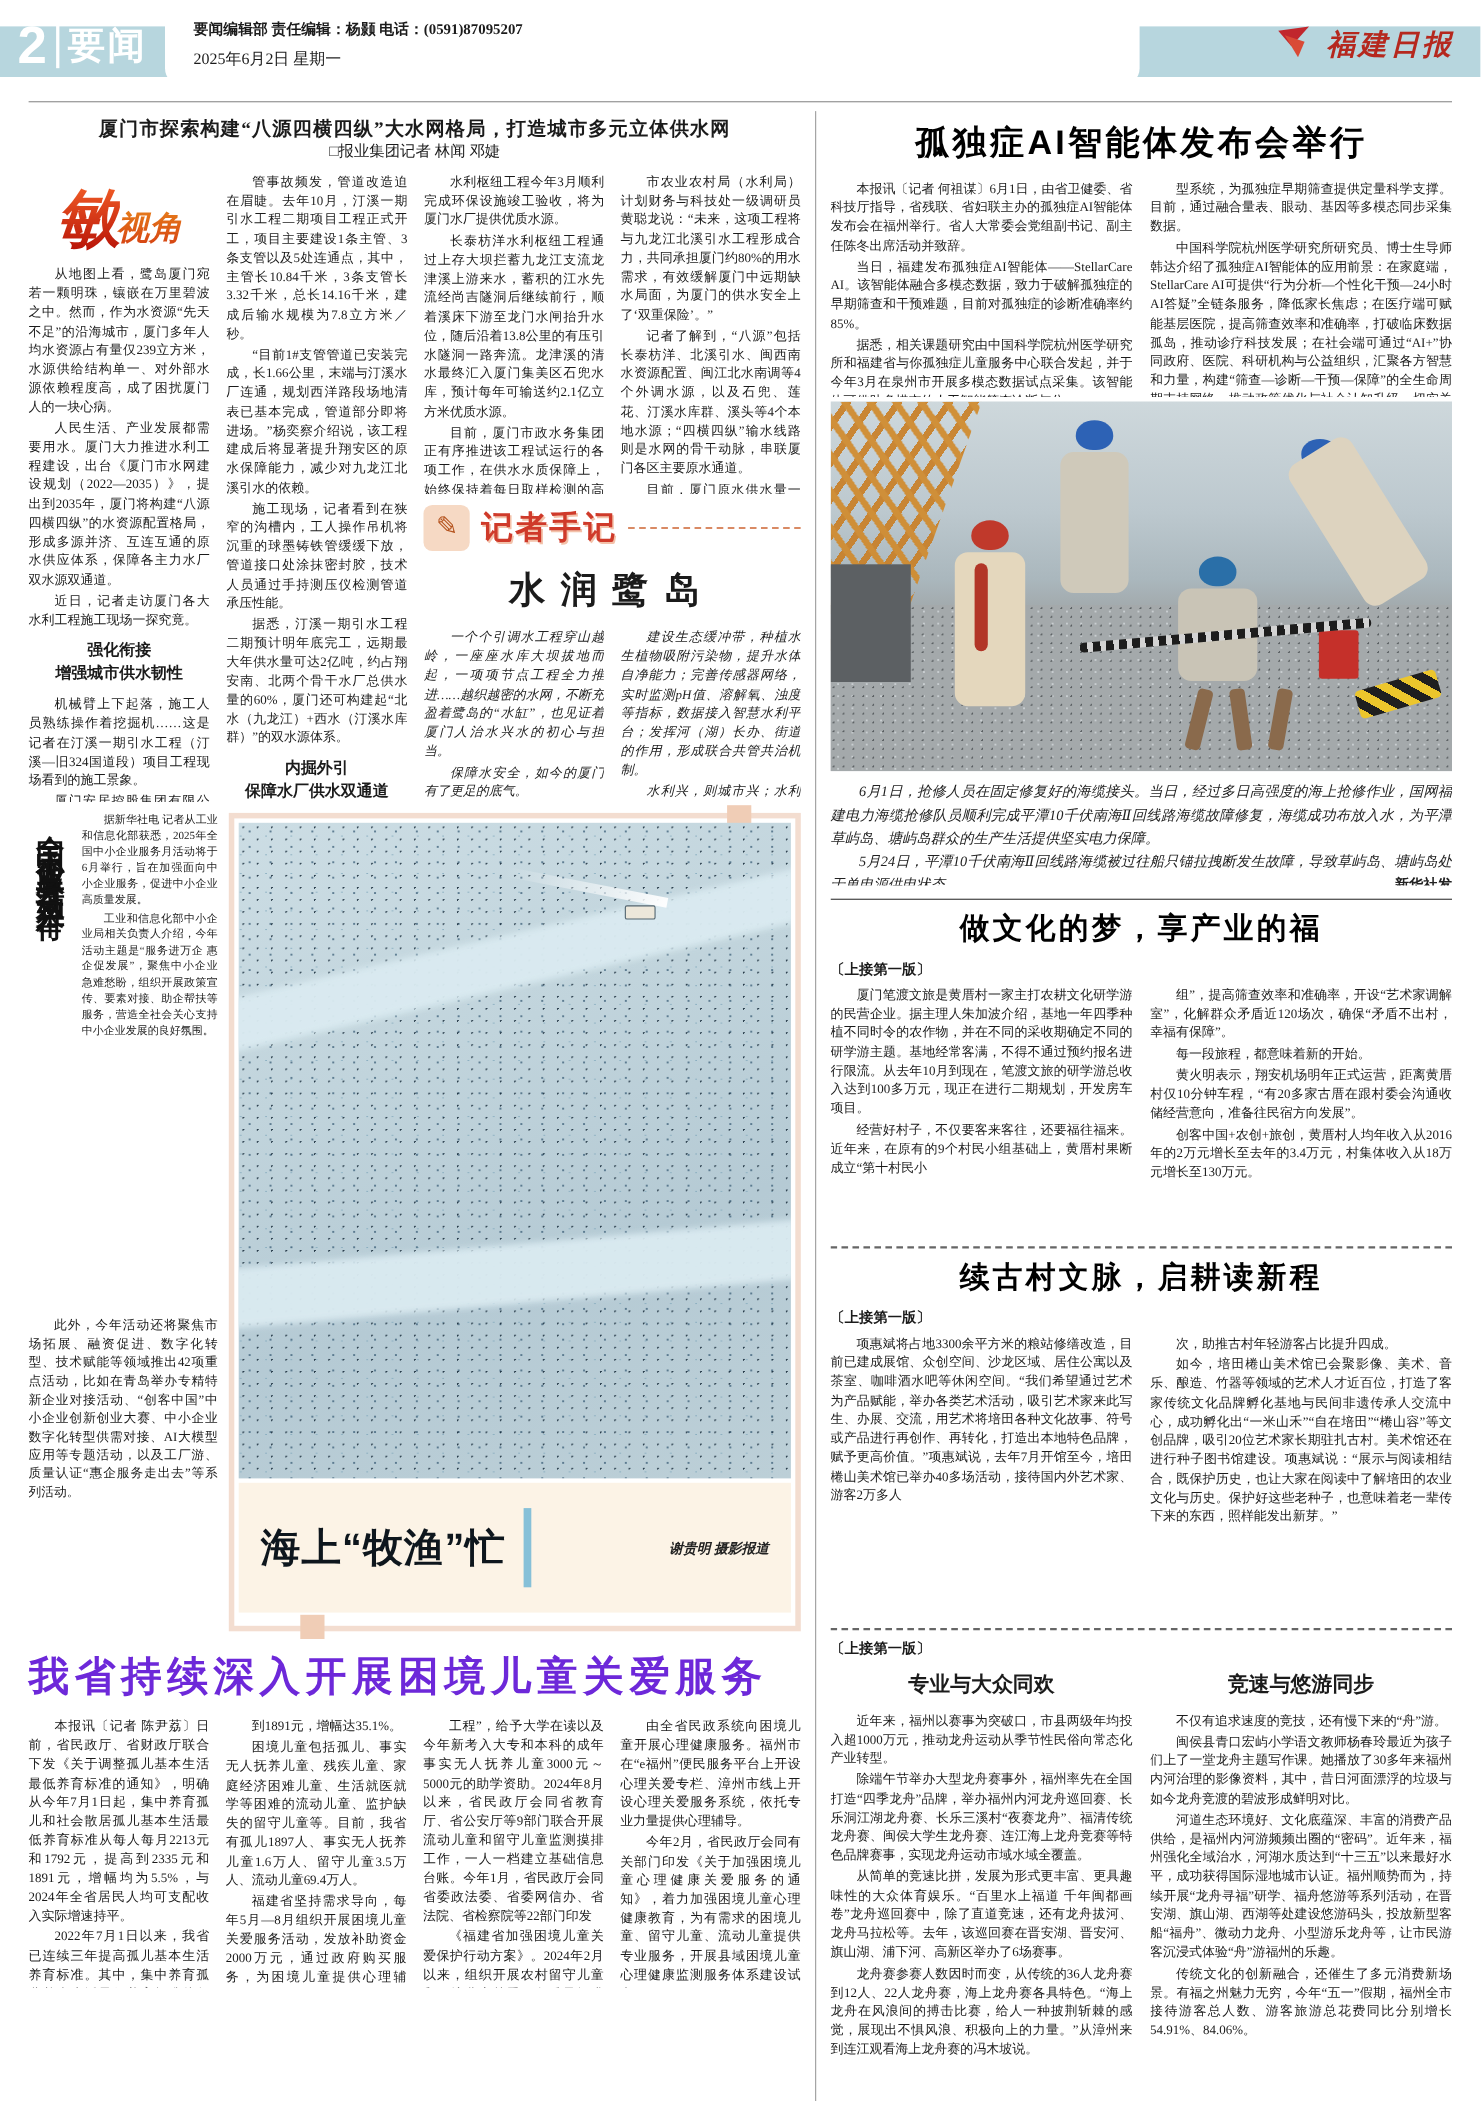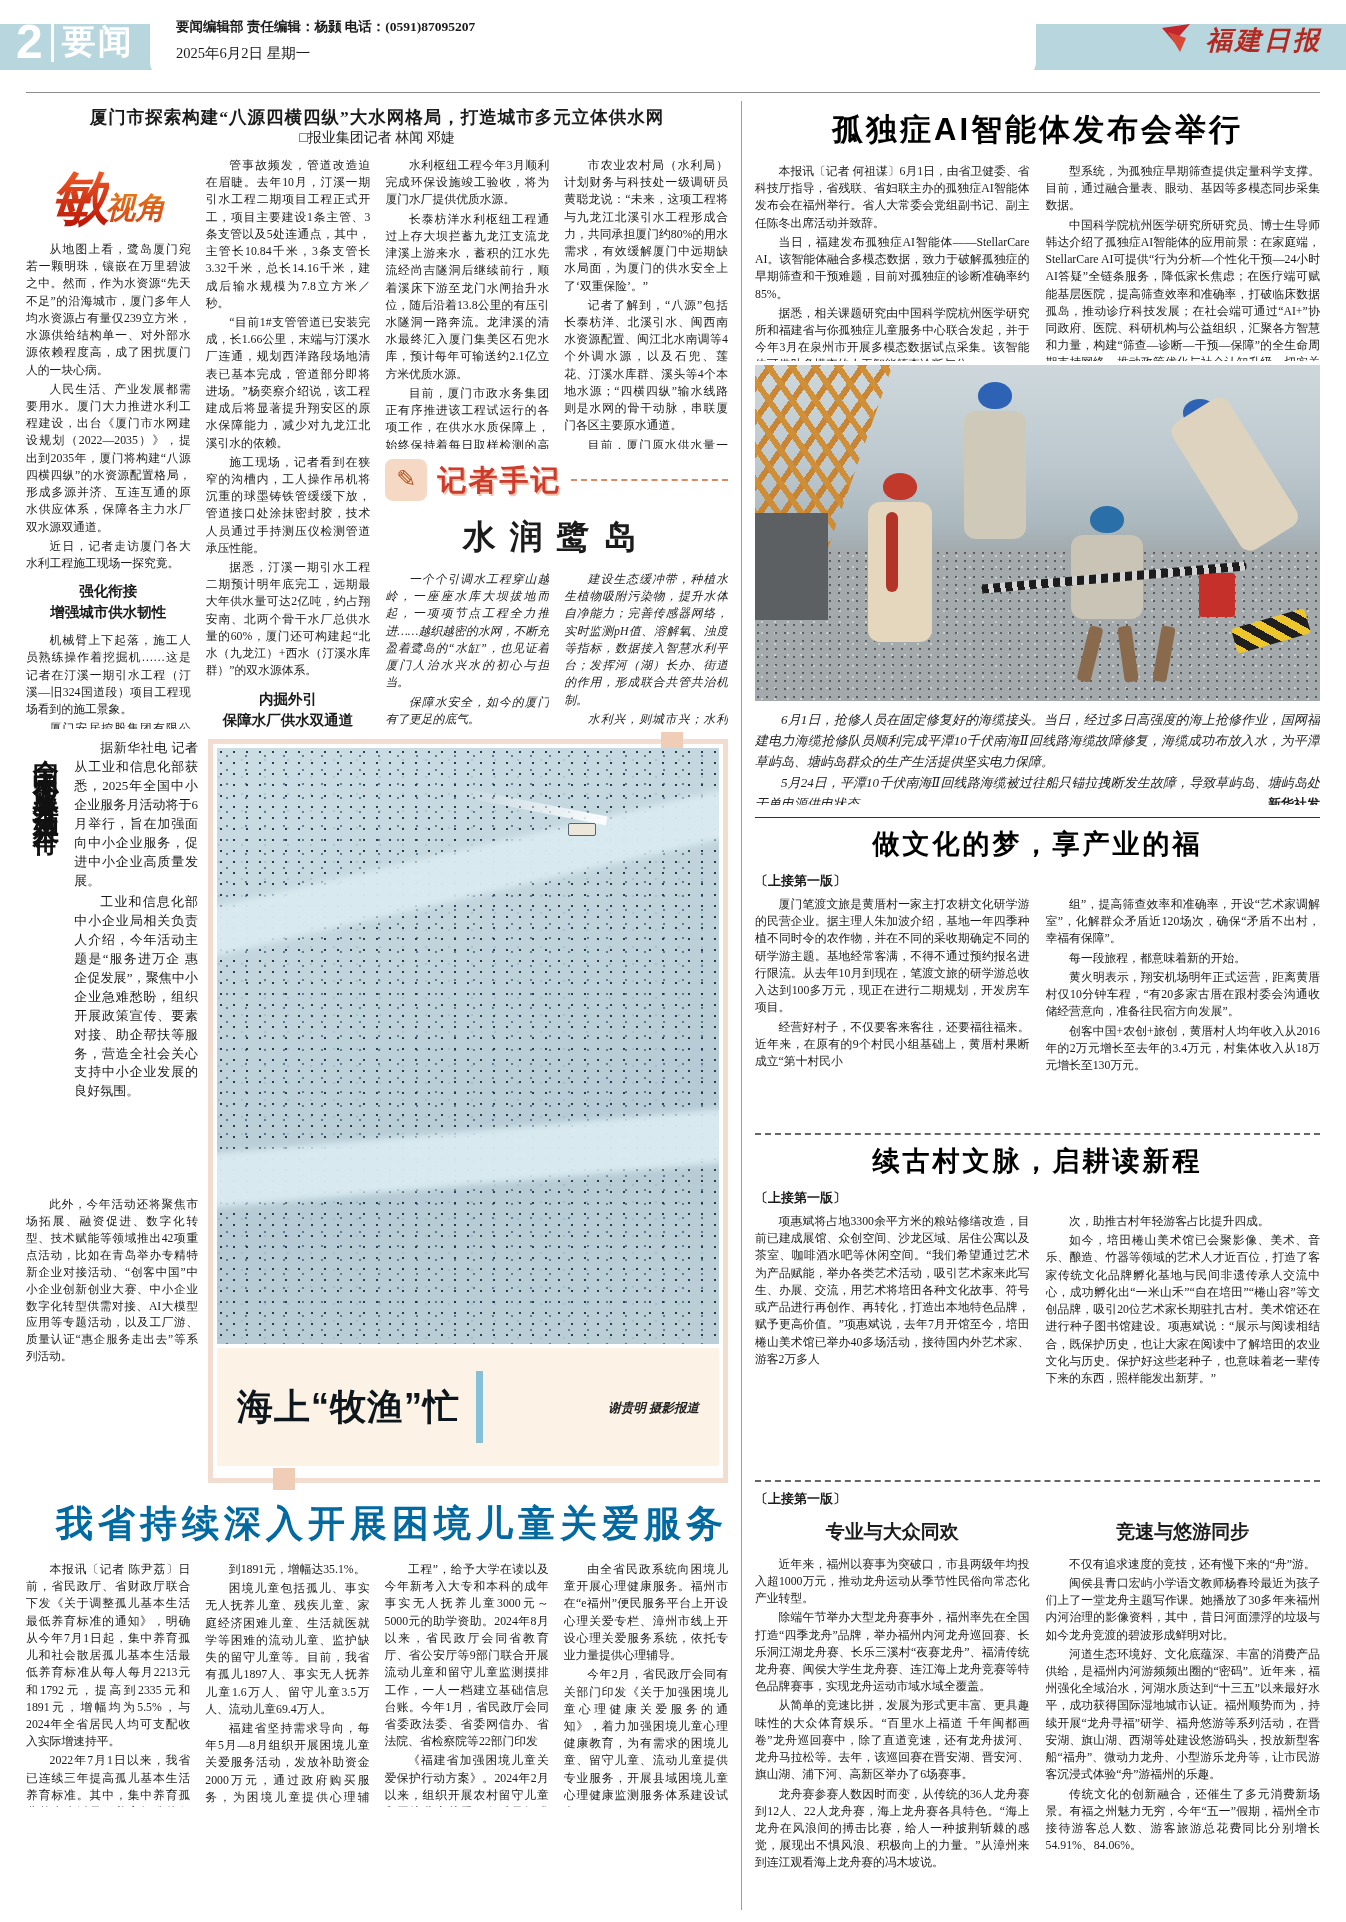--- a/index.html
+++ b/index.html
@@ -56,21 +56,21 @@
   .rn-title { text-align:center; font-size:33px; font-weight:900; letter-spacing:14px; margin:12px 0 10px; }
   .rn-cols { display:flex; gap:15px; height:158px; overflow:hidden; }
   .rn-cols .ncol { flex:1; overflow:hidden; }
   .kai { font-style:italic; color:#222; }
 
   .left-mid { display:flex; gap:10px; margin-top:10px; height:744px; }
   .sme { width:172px; overflow:hidden; }
   .sme-top { display:flex; gap:8px; }
   .sme-vtitle { writing-mode:vertical-rl; text-orientation:upright; font-size:26px; font-weight:900;
     letter-spacing:5px; line-height:1.55; height:452px; color:#111; }
-  .sme-colA { flex:1; height:452px; overflow:hidden; font-size:13px; }
+  .sme-colA { flex:1; height:452px; overflow:hidden; font-size:10px; }
   .sme-colB { margin-top:6px; height:276px; overflow:hidden; font-size:11.6px; }
 
   .photo-frame { flex:1; border:5px solid #f3ddd0; padding:4px; position:relative; background:#fff; }
   .frame-accent { position:absolute; width:22px; height:22px; background:#f0cdb6; }
   .fa-tr { top:-12px; right:40px; } .fa-bl { bottom:-12px; left:60px; }
   .photo-sea { position:relative; height:596px; overflow:hidden;
     background:linear-gradient(160deg,#ccdde4 0%,#c1d4dc 35%,#b5cad4 65%,#bccfd7 100%); }
   .photo-sea::before { content:""; position:absolute; inset:0; z-index:1;
     background-image:
       radial-gradient(circle 1.6px at 4px 4px, rgba(25,45,60,.9) 55%, transparent 62%),
@@ -85,21 +85,21 @@
   .sea-boat { position:absolute; left:70%; top:12.5%; width:28px; height:13px; z-index:3;
     background:#ece7da; border:1px solid #51646f; border-radius:2px; }
 
   .cap-box { margin-top:4px; height:118px; background:#fcf3e6; display:flex; align-items:center; gap:16px; padding:10px 20px; }
   .cap-title { font-size:36px; font-weight:900; color:#0e161d; white-space:nowrap; letter-spacing:1px; }
   .cap-bar { width:7px; height:72px; background:#86c0d8; flex:none; }
   .cap-text { flex:1; font-size:12.5px; line-height:1.6; text-align:justify; }
   .cap-text p { text-indent:2em; }
   .cap-credit { text-align:right; font-weight:700; margin-top:2px; }
 
-  .bottom-art h2 { text-align:right; font-size:37px; font-weight:900; letter-spacing:5px; margin:16px 0 12px; color:#0369a1; }
+  .bottom-art h2 { text-align:left; font-size:37px; font-weight:900; letter-spacing:5px; margin:16px 0 12px; color:#6d28d9; }
   .bcols { display:flex; gap:15px; height:246px; overflow:hidden; }
   .bcols .ncol { flex:1; overflow:hidden; }
 
   
   .r-title { text-align:center; font-weight:900; color:#000; }
   .r-title.lg { font-size:31px; letter-spacing:3px; margin:8px 0 12px; }
   .r-title.md { font-size:27px; letter-spacing:3px; margin:4px 0 10px; }
   .rcols { display:flex; gap:16px; overflow:hidden; font-size:12.6px; }
   .rcols .ncol { flex:1; overflow:hidden; }
   .h200 { height:198px; } .h230 { height:228px; } .h262 { height:258px; } .h400 { height:396px; }

